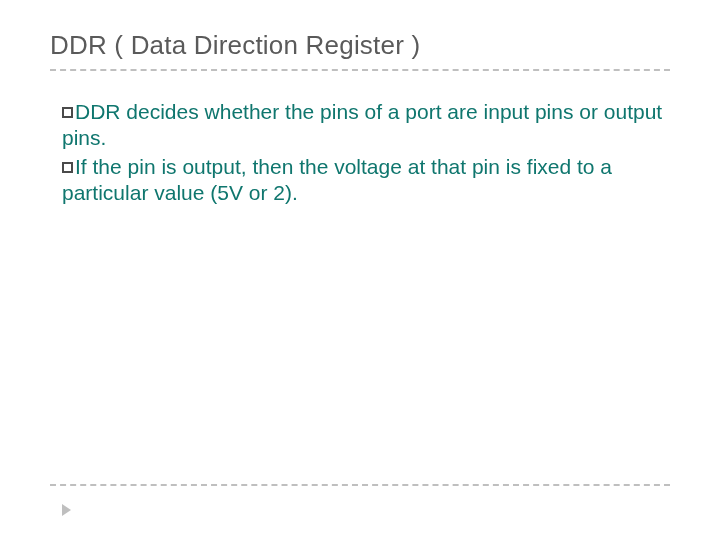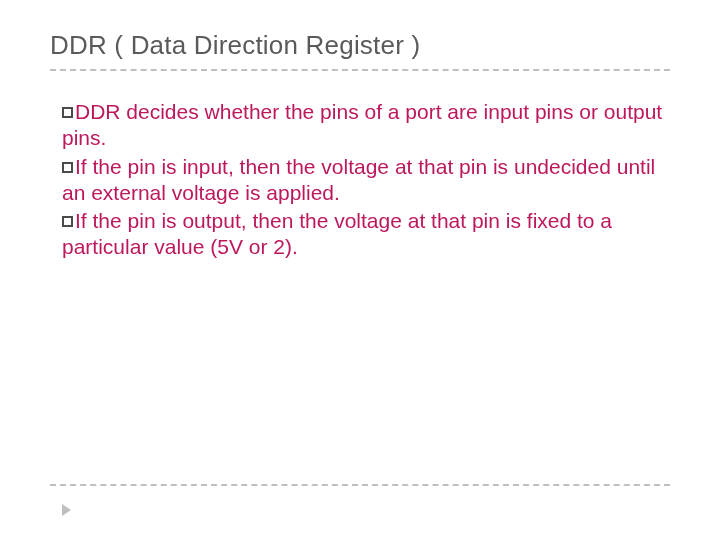--- a/index.html
+++ b/index.html
@@ -26,21 +26,21 @@
     letter-spacing: 0.2px;
   }
   .title-rule {
     border: none;
     border-top: 2px dashed #bfbfbf;
     margin: 0 0 28px 0;
   }
   .body {
     font-size: 21px;
     line-height: 1.25;
-    color: #be185d;
+    color: #0f766e;
     padding-left: 12px;
   }
   .bullet {
     margin-bottom: 2px;
   }
   .marker {
     display: inline-block;
     width: 11px;
     height: 11px;
     border: 2px solid #4a4a4a;
@@ -75,23 +75,20 @@
 <div class="slide">
 
   <h1 class="title">DDR ( Data Direction Register )</h1>
   <hr class="title-rule">
 
   <div class="body">
     <div class="bullet">
       <span class="marker"></span><span>DDR decides whether the pins of a port are input pins or output pins.</span>
     </div>
     <div class="bullet">
-      <span class="marker"></span><span>If the pin is input, then the voltage at that pin is undecided until an external voltage is applied.</span>
-    </div>
-    <div class="bullet">
       <span class="marker"></span><span>If the pin is output, then the voltage at that pin is fixed to a particular value (5V or 2).</span>
     </div>
   </div>
 
   <hr class="footer-rule">
   <div class="footer-arrow"></div>
 
 </div>
 
 </body></html>

